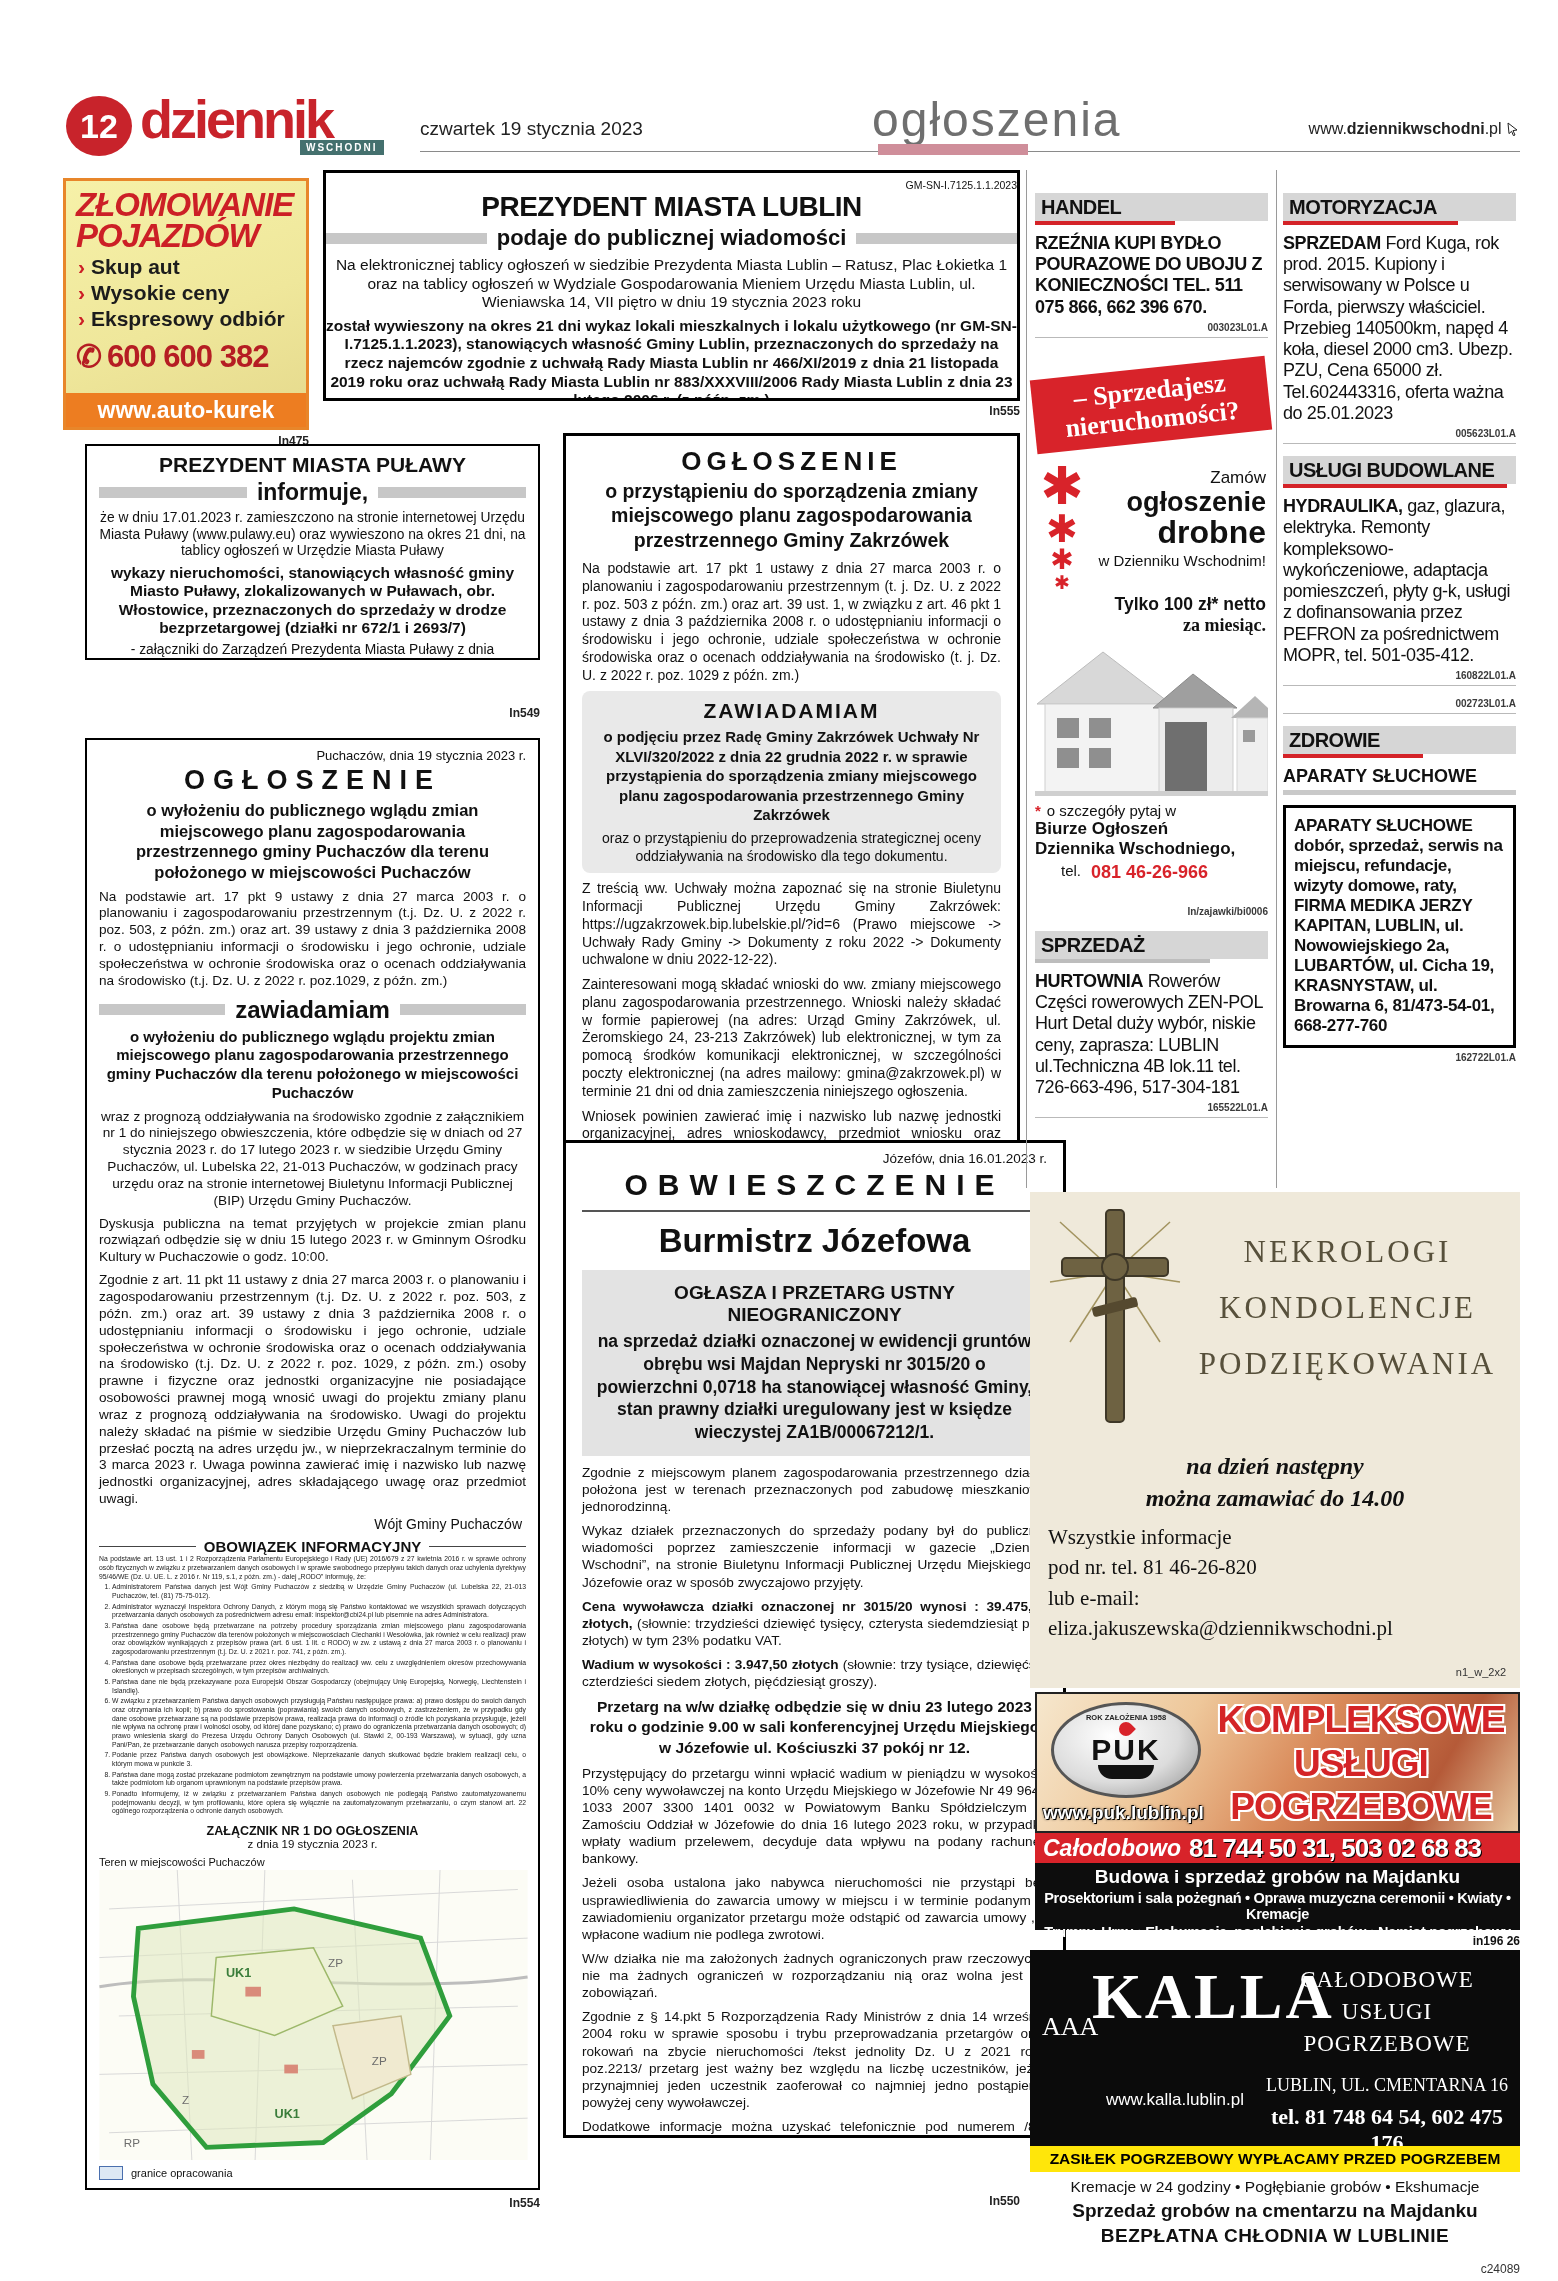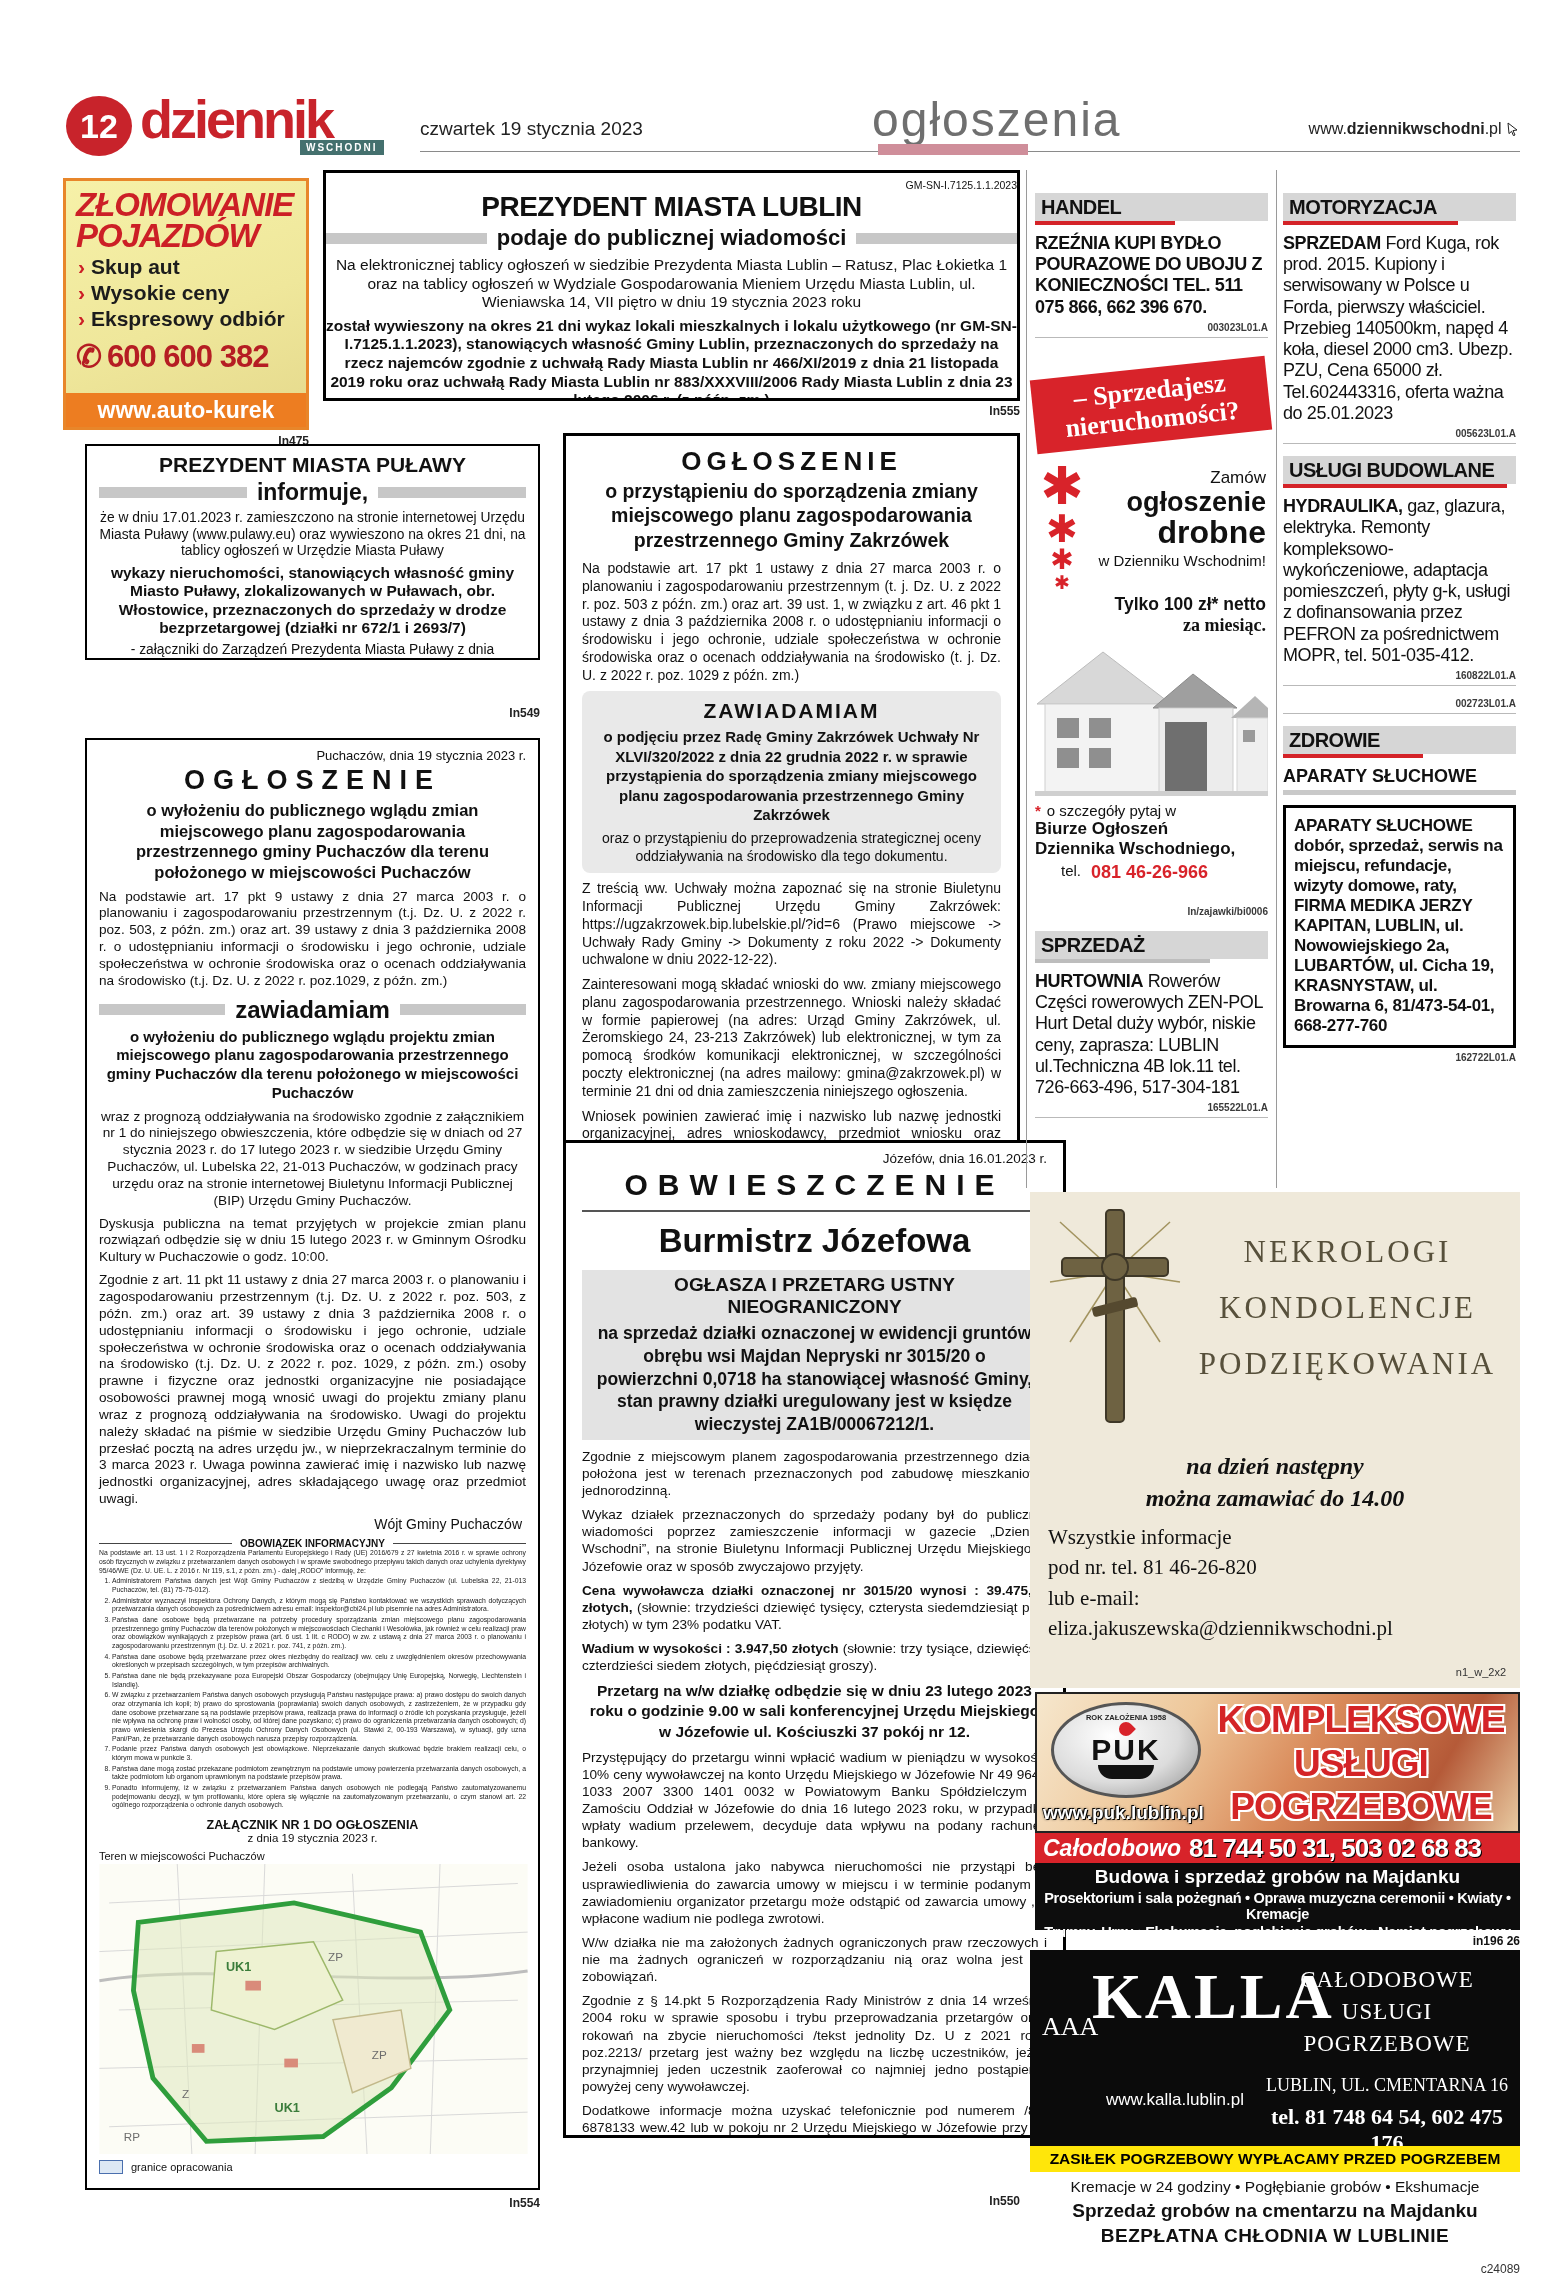--- a/index.html
+++ b/index.html
@@ -42,21 +42,21 @@
   .pucha{left:85px;top:738px;width:455px;height:1452px;padding:8px 12px;box-sizing:border-box;}
   .pucha .dl{font-size:13px;text-align:right;margin:0 0 2px;}
   .pucha h1{margin:0;font-size:27px;font-weight:800;text-align:center;letter-spacing:8px;}
   .pucha .sub{font-size:16.5px;font-weight:800;text-align:center;margin:4px 0 6px;line-height:1.25;}
   .pucha p{font-size:13.6px;line-height:1.24;margin:6px 0;}
   .pucha .zaw{font-size:24px;font-weight:800;}
   .pucha .bp{font-size:15px;font-weight:800;text-align:center;margin:4px 0;line-height:1.25;}
   .pucha .sig{text-align:right;font-size:14px;margin:8px 4px 6px 0;}
   .rodo-head{display:flex;align-items:center;gap:8px;margin-top:6px;}
   .rodo-head .ln{flex:1;height:1px;background:#444;}
-  .rodo-head .tt{font-size:10px;font-weight:800;}
+  .rodo-head .tt{font-size:15px;font-weight:800;}
   .rodo{font-size:6.8px;line-height:1.3;text-align:justify;color:#222;}
   .rodo ol{margin:2px 0 0;padding-left:13px;}
   .rodo li{margin-bottom:1.5px;}
   .zal1{font-size:12.5px;font-weight:800;text-align:center;margin-top:8px;}
   .zal2{font-size:11.5px;text-align:center;}
   .mapcap{font-size:11px;margin:6px 0 2px;}
   .legend{display:flex;align-items:center;gap:8px;font-size:11px;margin-top:2px;}
   .legend .sw{width:22px;height:12px;border:1.5px solid #4a6fae;background:#dde8f4;}
   
   .zakrz{left:563px;top:433px;width:457px;height:734px;padding:6px 16px;box-sizing:border-box;}
@@ -66,21 +66,21 @@
   .graybox{background:#e9e9e9;border-radius:8px;padding:8px 10px;margin:6px 0;}
   .graybox .zt{font-size:21px;font-weight:800;text-align:center;letter-spacing:2px;margin:0 0 4px;}
   .graybox .b1{font-size:15px;font-weight:800;text-align:center;line-height:1.3;margin:0 0 4px;}
   .graybox .b2{font-size:14px;text-align:center;line-height:1.3;margin:0;}
   
   .jozef{left:563px;top:1128px;width:503px;height:998px;padding:6px 16px;box-sizing:border-box;margin-top:12px;}
   .jozef .dl{font-size:13.5px;text-align:right;margin:2px 0;}
   .jozef h1{margin:2px 0 0;font-size:30px;font-weight:800;text-align:center;letter-spacing:10px;
             border-bottom:2px solid #555;padding-bottom:8px;}
   .jozef .sub{font-size:33px;font-weight:800;text-align:center;margin:10px 0;}
-  .jozef .gpan{background:#e3e3e3;padding:4px 10px;margin:4px 0 8px;}
+  .jozef .gpan{background:#e3e3e3;padding:12px 10px;margin:4px 0 8px;}
   .jozef .gpan .t{font-size:19px;font-weight:800;text-align:center;margin-bottom:4px;}
   .jozef .gpan .b{font-size:17.5px;font-weight:800;text-align:center;line-height:1.3;}
   .jozef p{font-size:13.6px;line-height:1.26;margin:7px 0;}
   .jozef .przet{font-size:15.5px;font-weight:800;text-align:center;line-height:1.3;}
   .b{font-weight:800;}
   
   .vsep{width:1px;background:#9a9a9a;}
   .col{width:233px;}
   .chead{position:relative;background:#d6d6d6;height:28px;line-height:28px;font-size:20px;
          font-weight:800;padding-left:6px;letter-spacing:-0.5px;margin-bottom:12px;}

